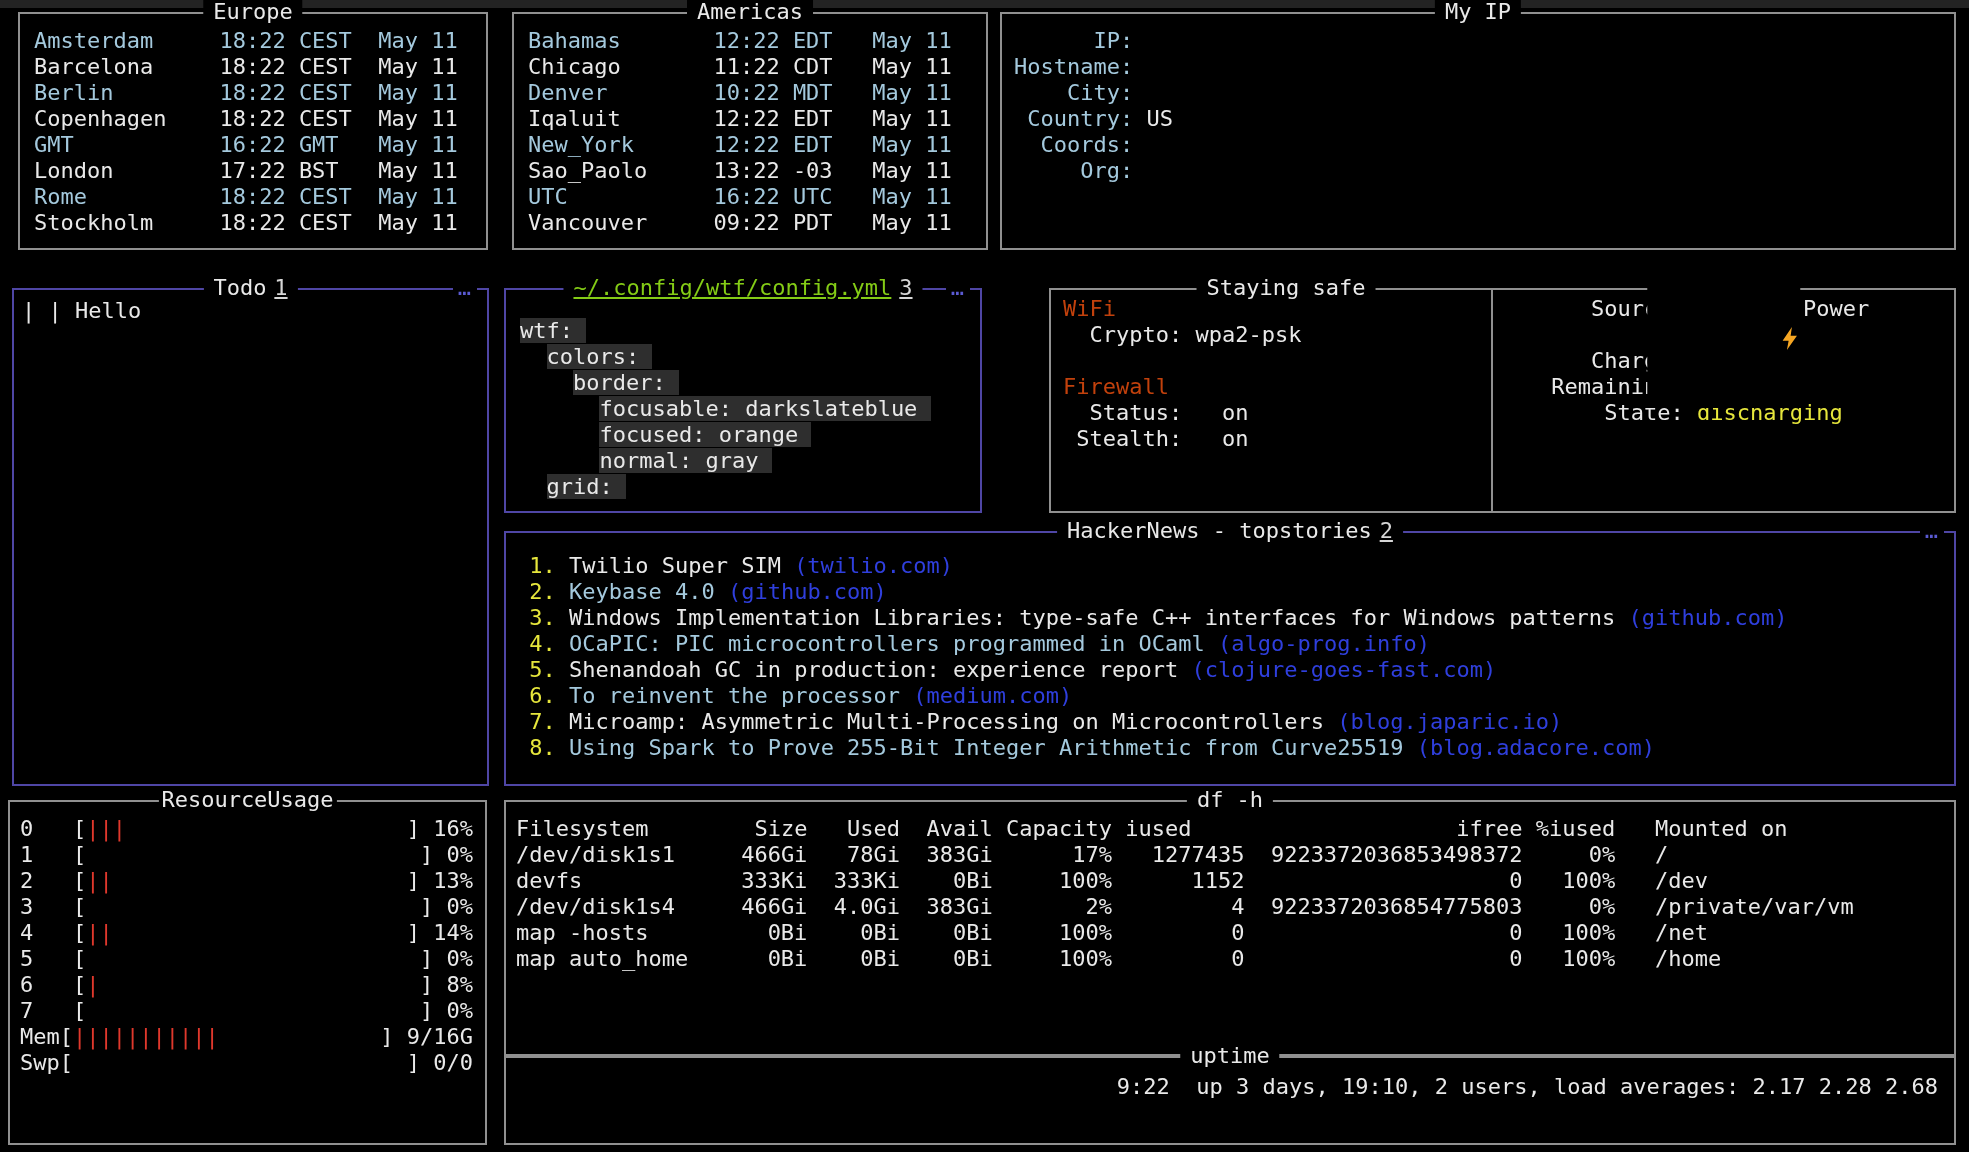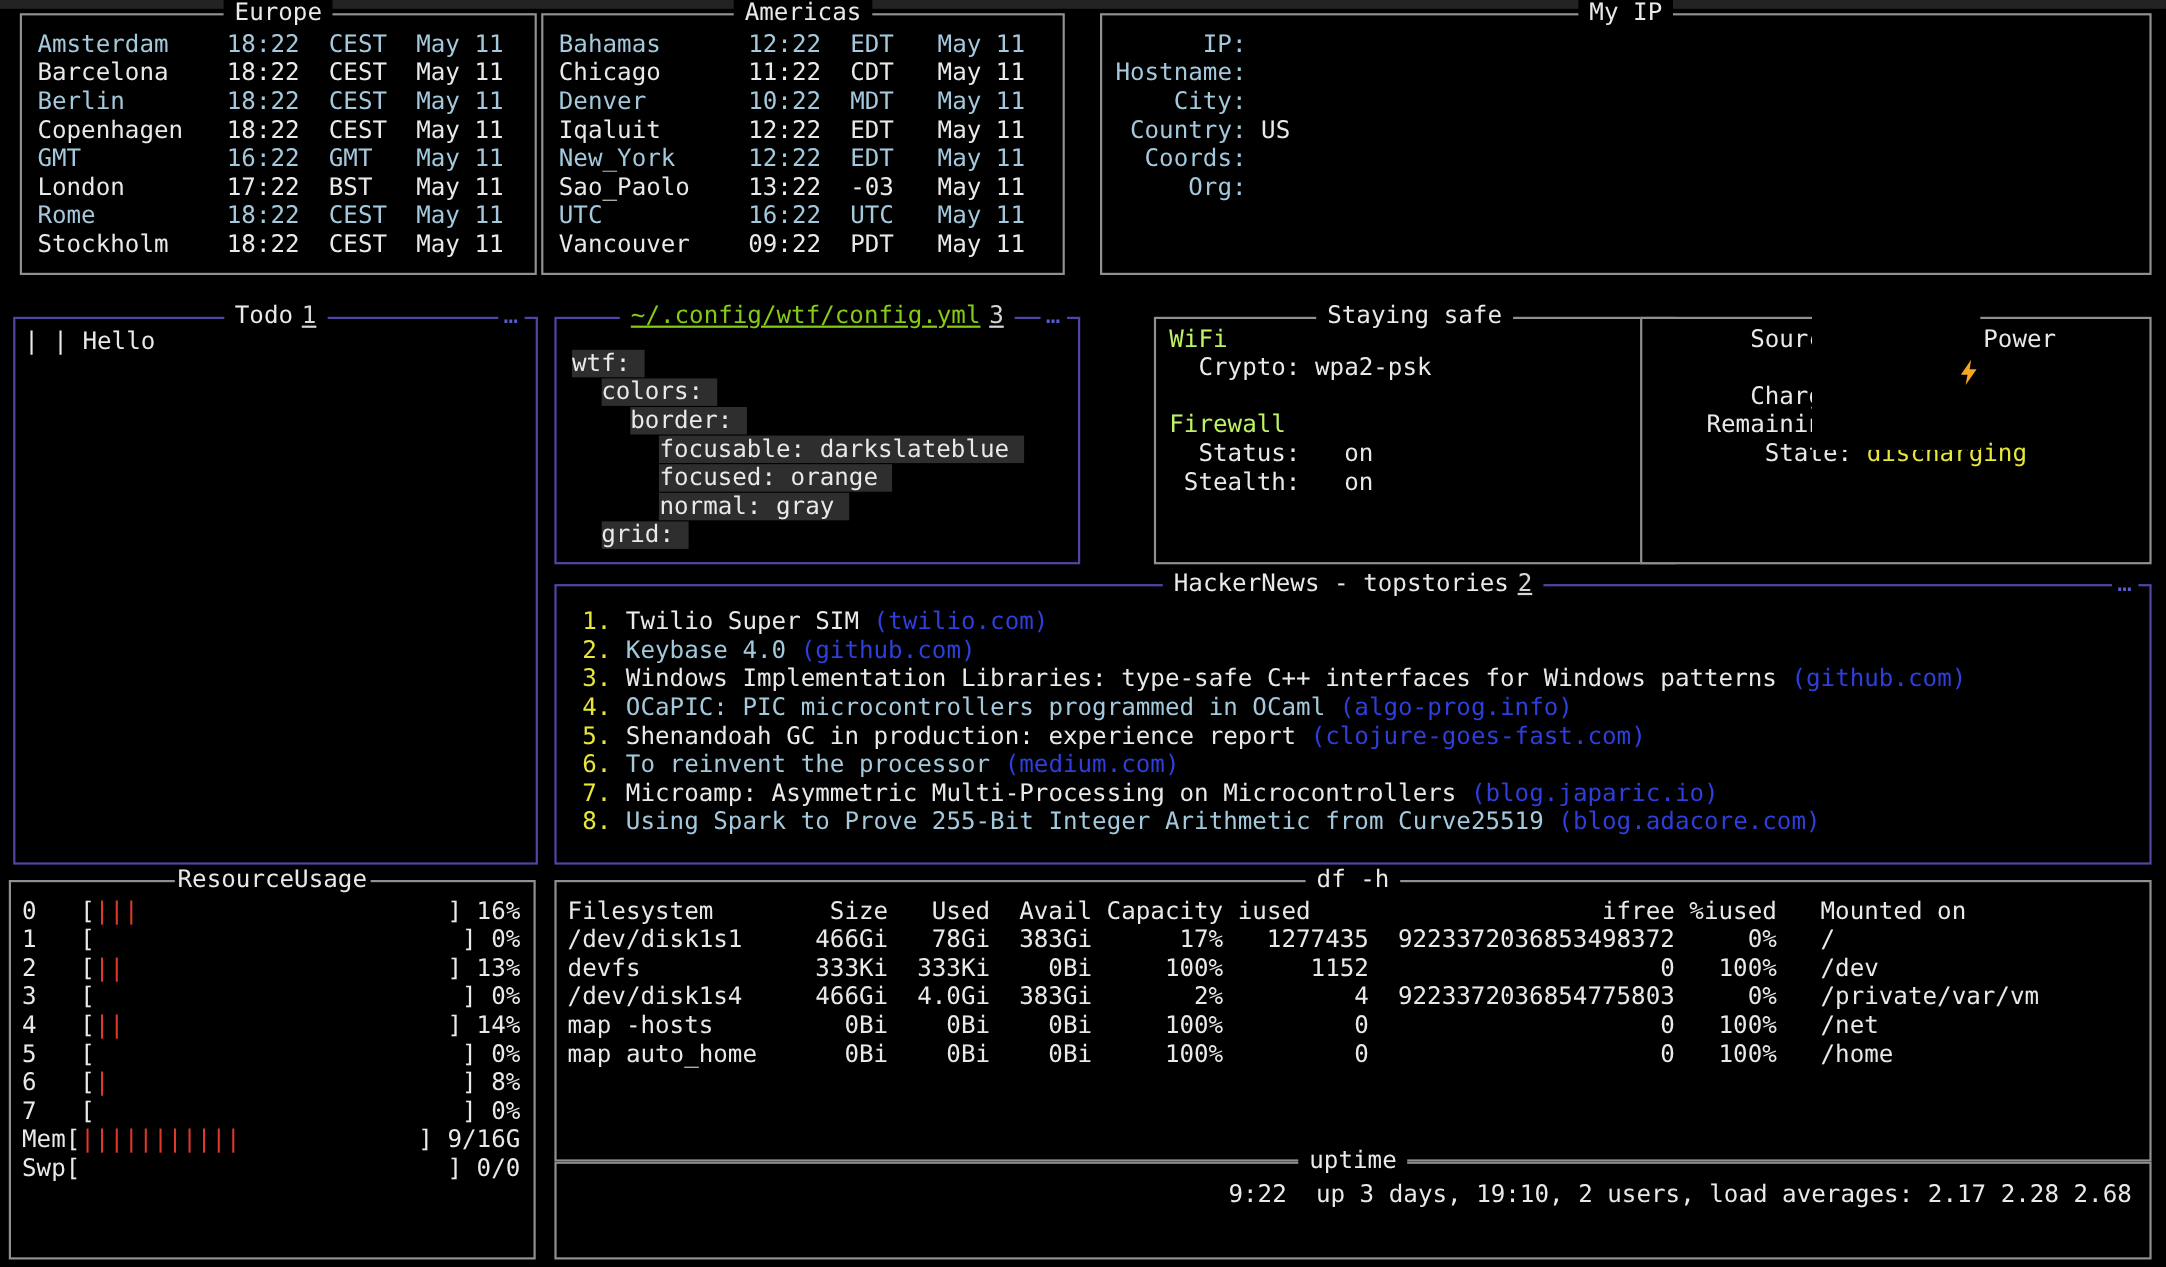--- a/index.html
+++ b/index.html
@@ -20,30 +20,30 @@
   .shortcut{color:#d6d6d6;text-decoration:underline;margin-left:.6ch;}
   .ellipsis{
     position:absolute;top:-15px;right:10px;background:#000;padding:0 5px;
     color:#5a5ad2;letter-spacing:1px;z-index:2;
   }
   .line{min-height:26px;white-space:pre;}
 
   
   .c-white{color:#e9e9e9;}
   .c-lightblue{color:#a4c9dd;}
-  .c-red{color:#bef264;}
+  .c-red{color:#c2410c;}
   .c-green{color:#46a046;}
   .c-yellow{color:#e6e63c;}
   .c-titlegreen{color:#84cc16;text-decoration:underline;}
 
   
   .clock-rows{padding:14px 14px 0 14px;}
   .clock-row{display:flex;}
   .clock-city{width:13ch;white-space:pre;}
-  .clock-time{width:6ch;text-align:left;white-space:pre;}
+  .clock-time{width:6ch;text-align:right;white-space:pre;}
   .clock-tz{width:5ch;margin-left:1ch;white-space:pre;}
   .clock-date{margin-left:1ch;white-space:pre;}
 
   
   .ip-rows{padding:14px 12px 0 12px;}
   .ip-row{display:flex;}
   .ip-label{width:9ch;text-align:right;white-space:pre;color:#a4c9dd;}
   .ip-value{margin-left:1ch;white-space:pre;color:#e9e9e9;min-height:26px;}
 
   
@@ -156,21 +156,21 @@
 
       <div class="clock-row c-white">
         <span class="clock-city">Stockholm</span>
         <span class="clock-time">18:22</span>
         <span class="clock-tz">CEST</span>
         <span class="clock-date">May 11</span>
       </div>
     </div>
 </div>
 
-<div class="panel" style="left:492px;top:12px;width:476px;height:238px;">
+<div class="panel" style="left:512px;top:12px;width:476px;height:238px;">
   <div class="panel-title"><span>Americas</span></div>
   <div class="clock-rows">
 
       <div class="clock-row c-lightblue">
         <span class="clock-city">Bahamas</span>
         <span class="clock-time">12:22</span>
         <span class="clock-tz">EDT</span>
         <span class="clock-date">May 11</span>
       </div>
 

